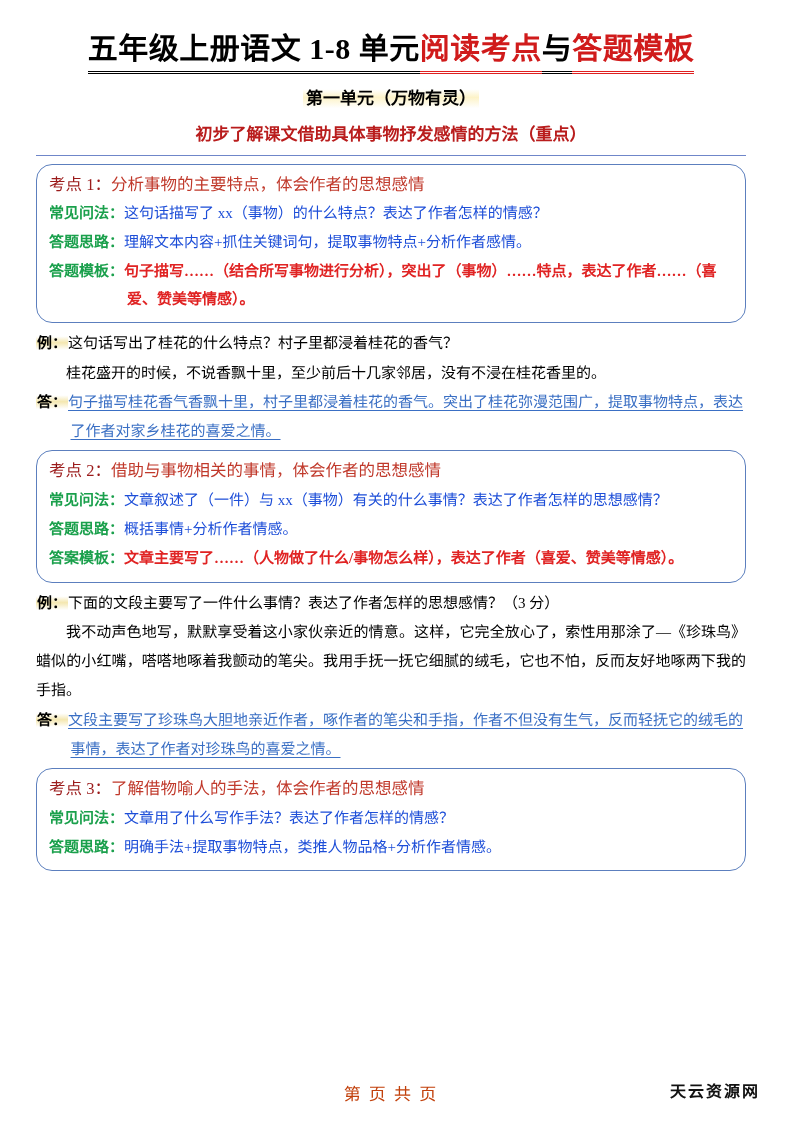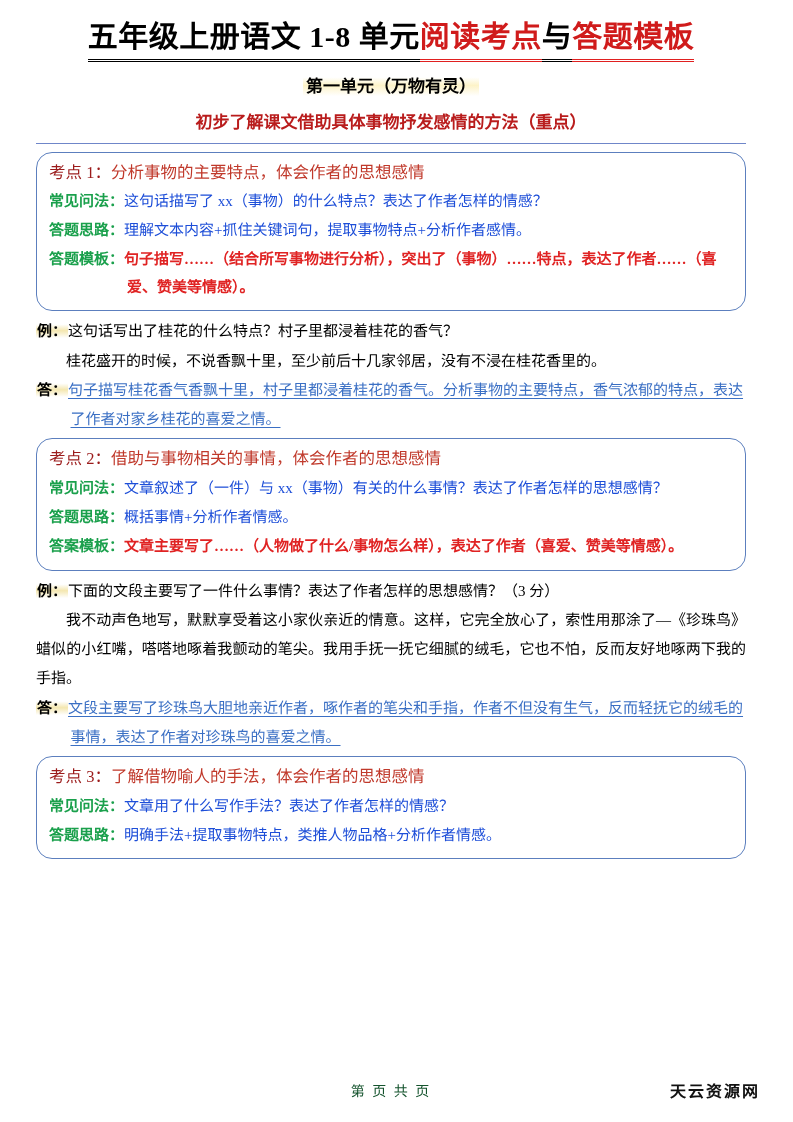--- a/index.html
+++ b/index.html
@@ -14,21 +14,21 @@
     position: relative;
     font-family: "Liberation Serif", "DejaVu Serif", serif;
     color: #000000;
     overflow: hidden;
   }
   .page {
     position: relative;
     width: 782px;
     height: 1122px;
     box-sizing: border-box;
-    padding: 18px 36px 0 36px;
+    padding: 30px 36px 0 36px;
   }
 
   
   .doc-title {
     text-align: center;
     font-size: 30px;
     font-weight: bold;
     letter-spacing: 0.5px;
     line-height: 1.28;
     white-space: nowrap;
@@ -157,22 +157,22 @@
     right: 0;
     bottom: 12px;
     height: 34px;
   }
   .page-num {
     position: absolute;
     left: 0;
     right: 0;
     top: 4px;
     text-align: center;
-    font-size: 14px;
-    color: #14532d;
+    font-size: 17px;
+    color: #c2410c;
     letter-spacing: 2px;
   }
   .watermark {
     position: absolute;
     right: 22px;
     top: 2px;
     font-size: 16px;
     font-weight: bold;
     color: #111111;
     letter-spacing: 2px;
@@ -213,21 +213,21 @@
   </div>
 
   <div class="example">
     <div class="ex-line">
       <span class="ex-tag">例：</span><span>这句话写出了桂花的什么特点？村子里都浸着桂花的香气？</span>
     </div>
     <div class="passage clearfix">
       <span>桂花盛开的时候，不说香飘十里，至少前后十几家邻居，没有不浸在桂花香里的。</span>
     </div>
     <div class="answer-line">
-      <span class="ex-tag">答：</span><span class="ans-text">句子描写桂花香气香飘十里，村子里都浸着桂花的香气。分析事物的主要特点，香气浓郁的特点，表达了作者对家乡桂花的喜爱之情。</span>
+      <span class="ex-tag">答：</span><span class="ans-text">句子描写桂花香气香飘十里，村子里都浸着桂花的香气。突出了桂花弥漫范围广，提取事物特点，表达了作者对家乡桂花的喜爱之情。</span>
     </div>
   </div>
 
   <div class="point-box">
     <div class="point-head">
       <span class="kp-num">考点 2：</span><span>借助与事物相关的事情，体会作者的思想感情</span>
     </div>
     <div class="field">
       <span class="lbl-green">常见问法：</span><span class="body-black">文章叙述了（一件）与 xx（事物）有关的什么事情？表达了作者怎样的思想感情？</span>
     </div>

